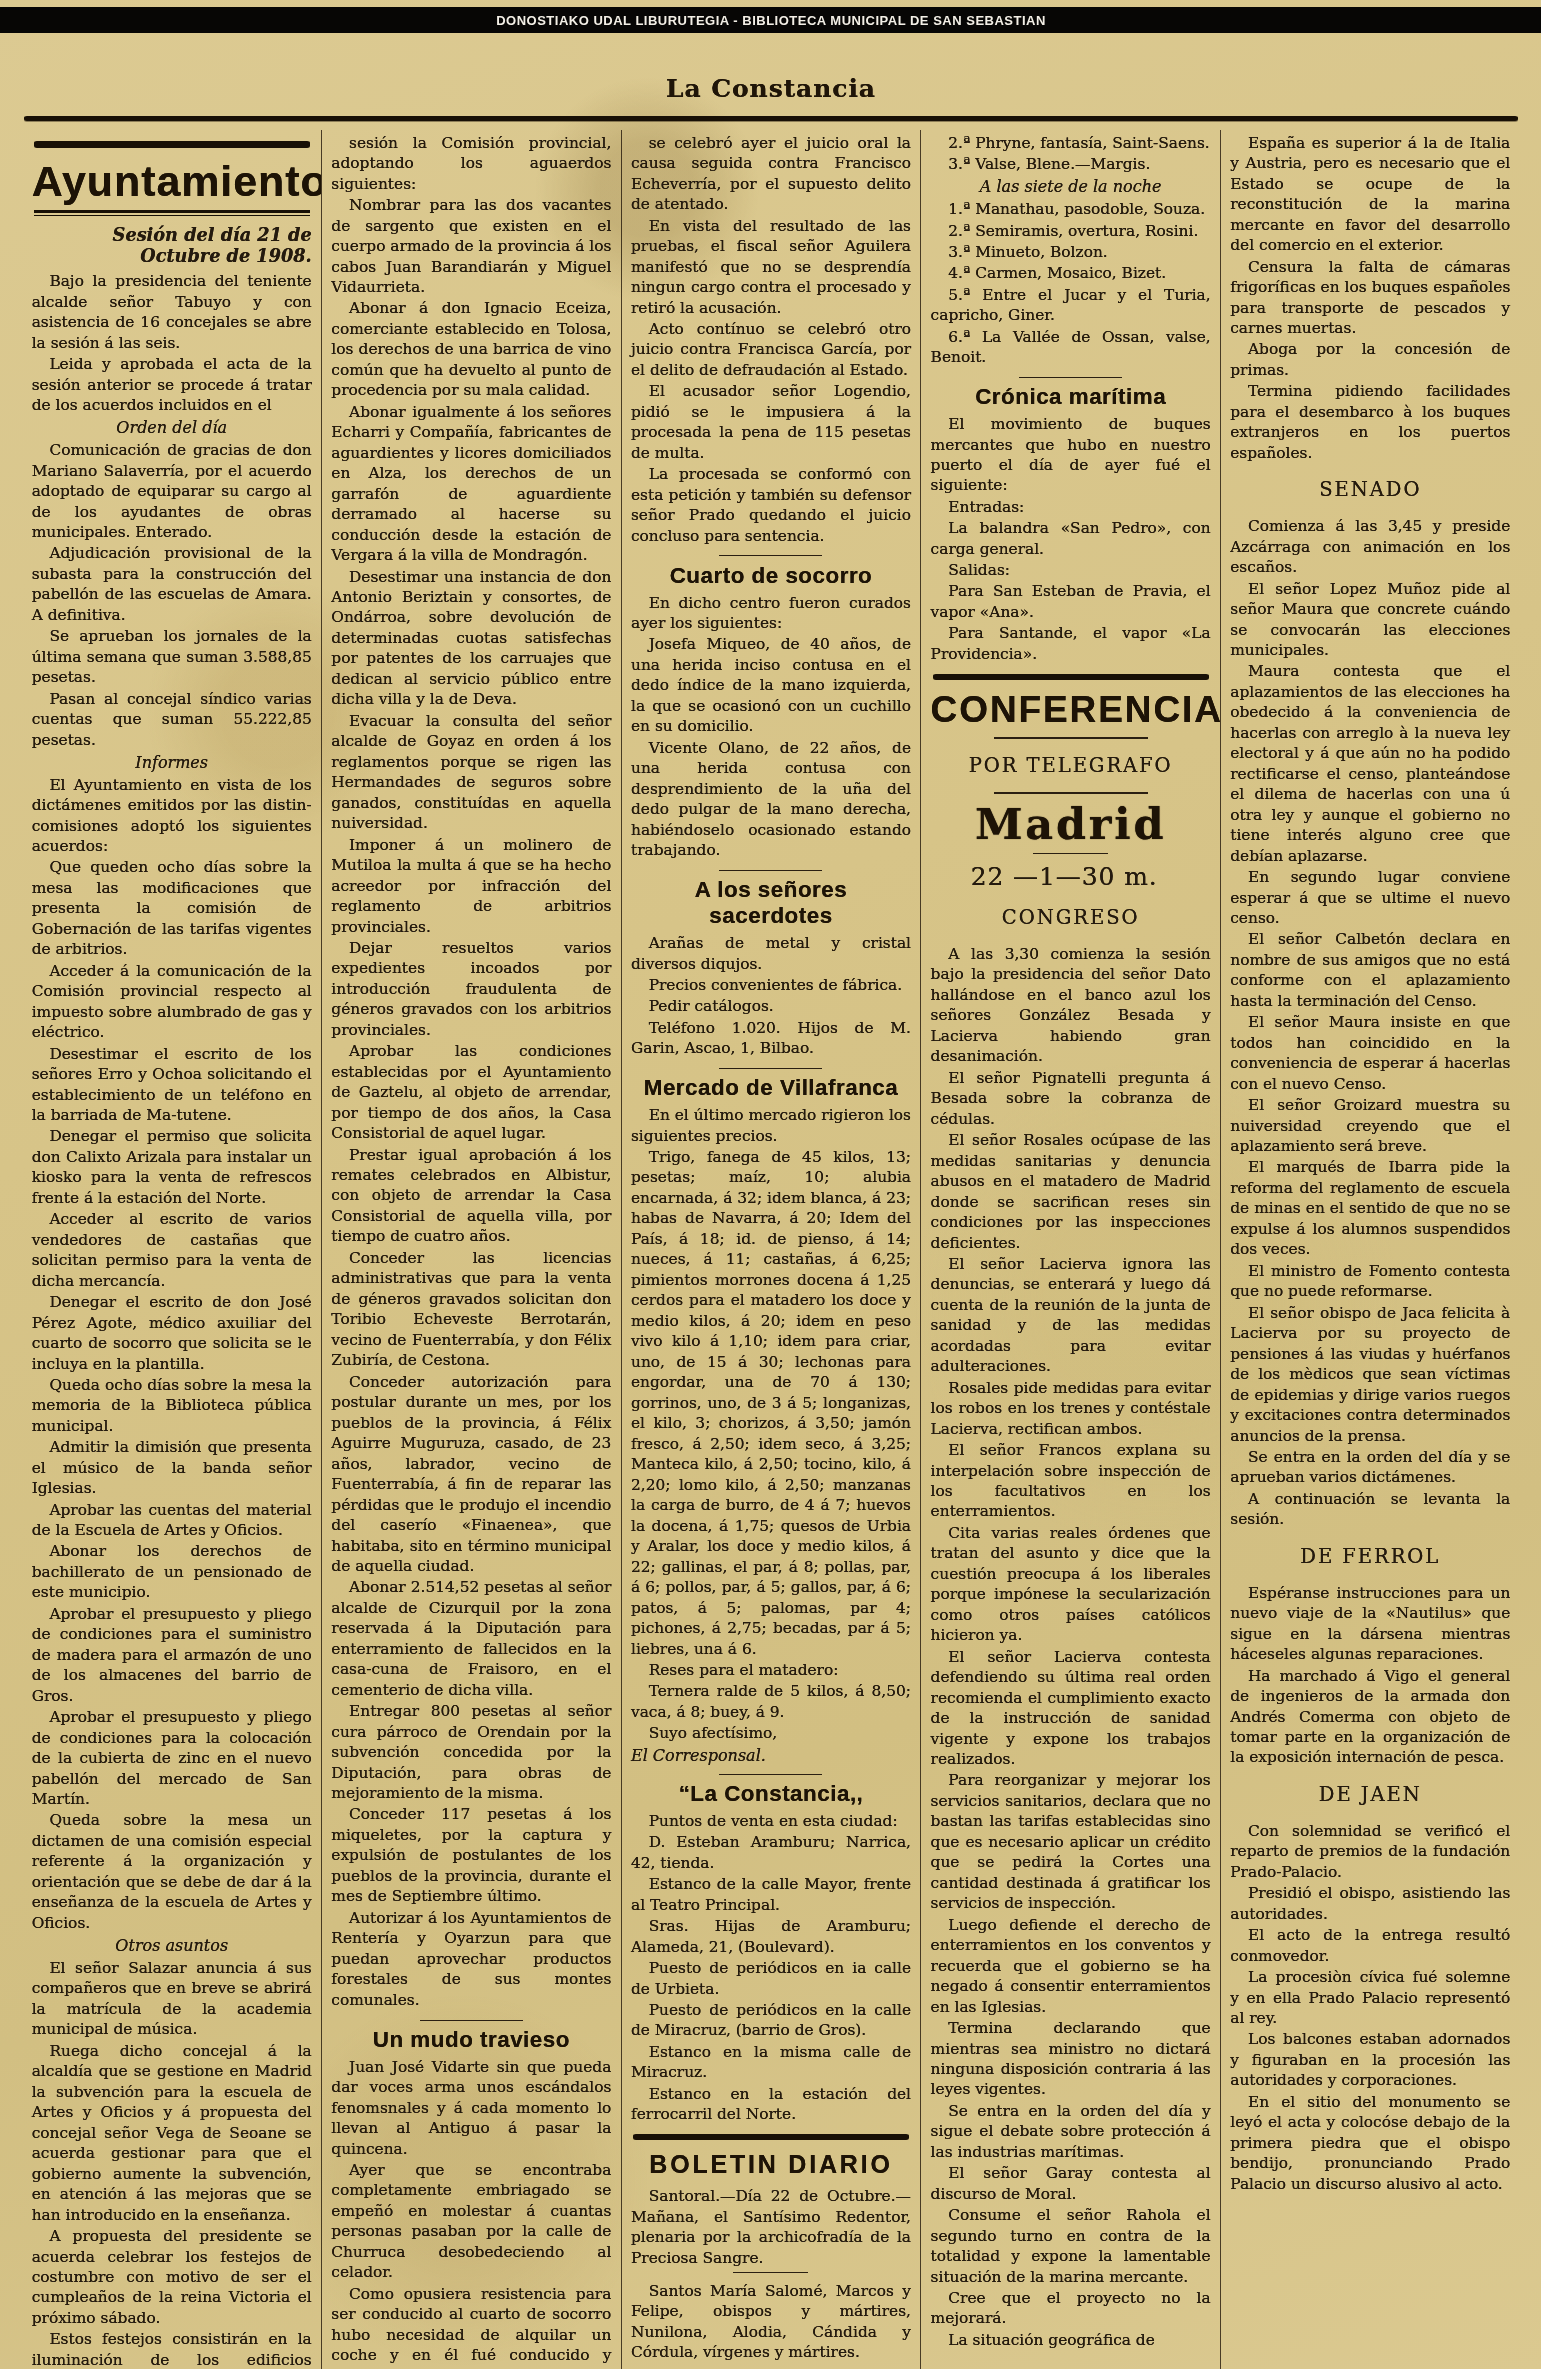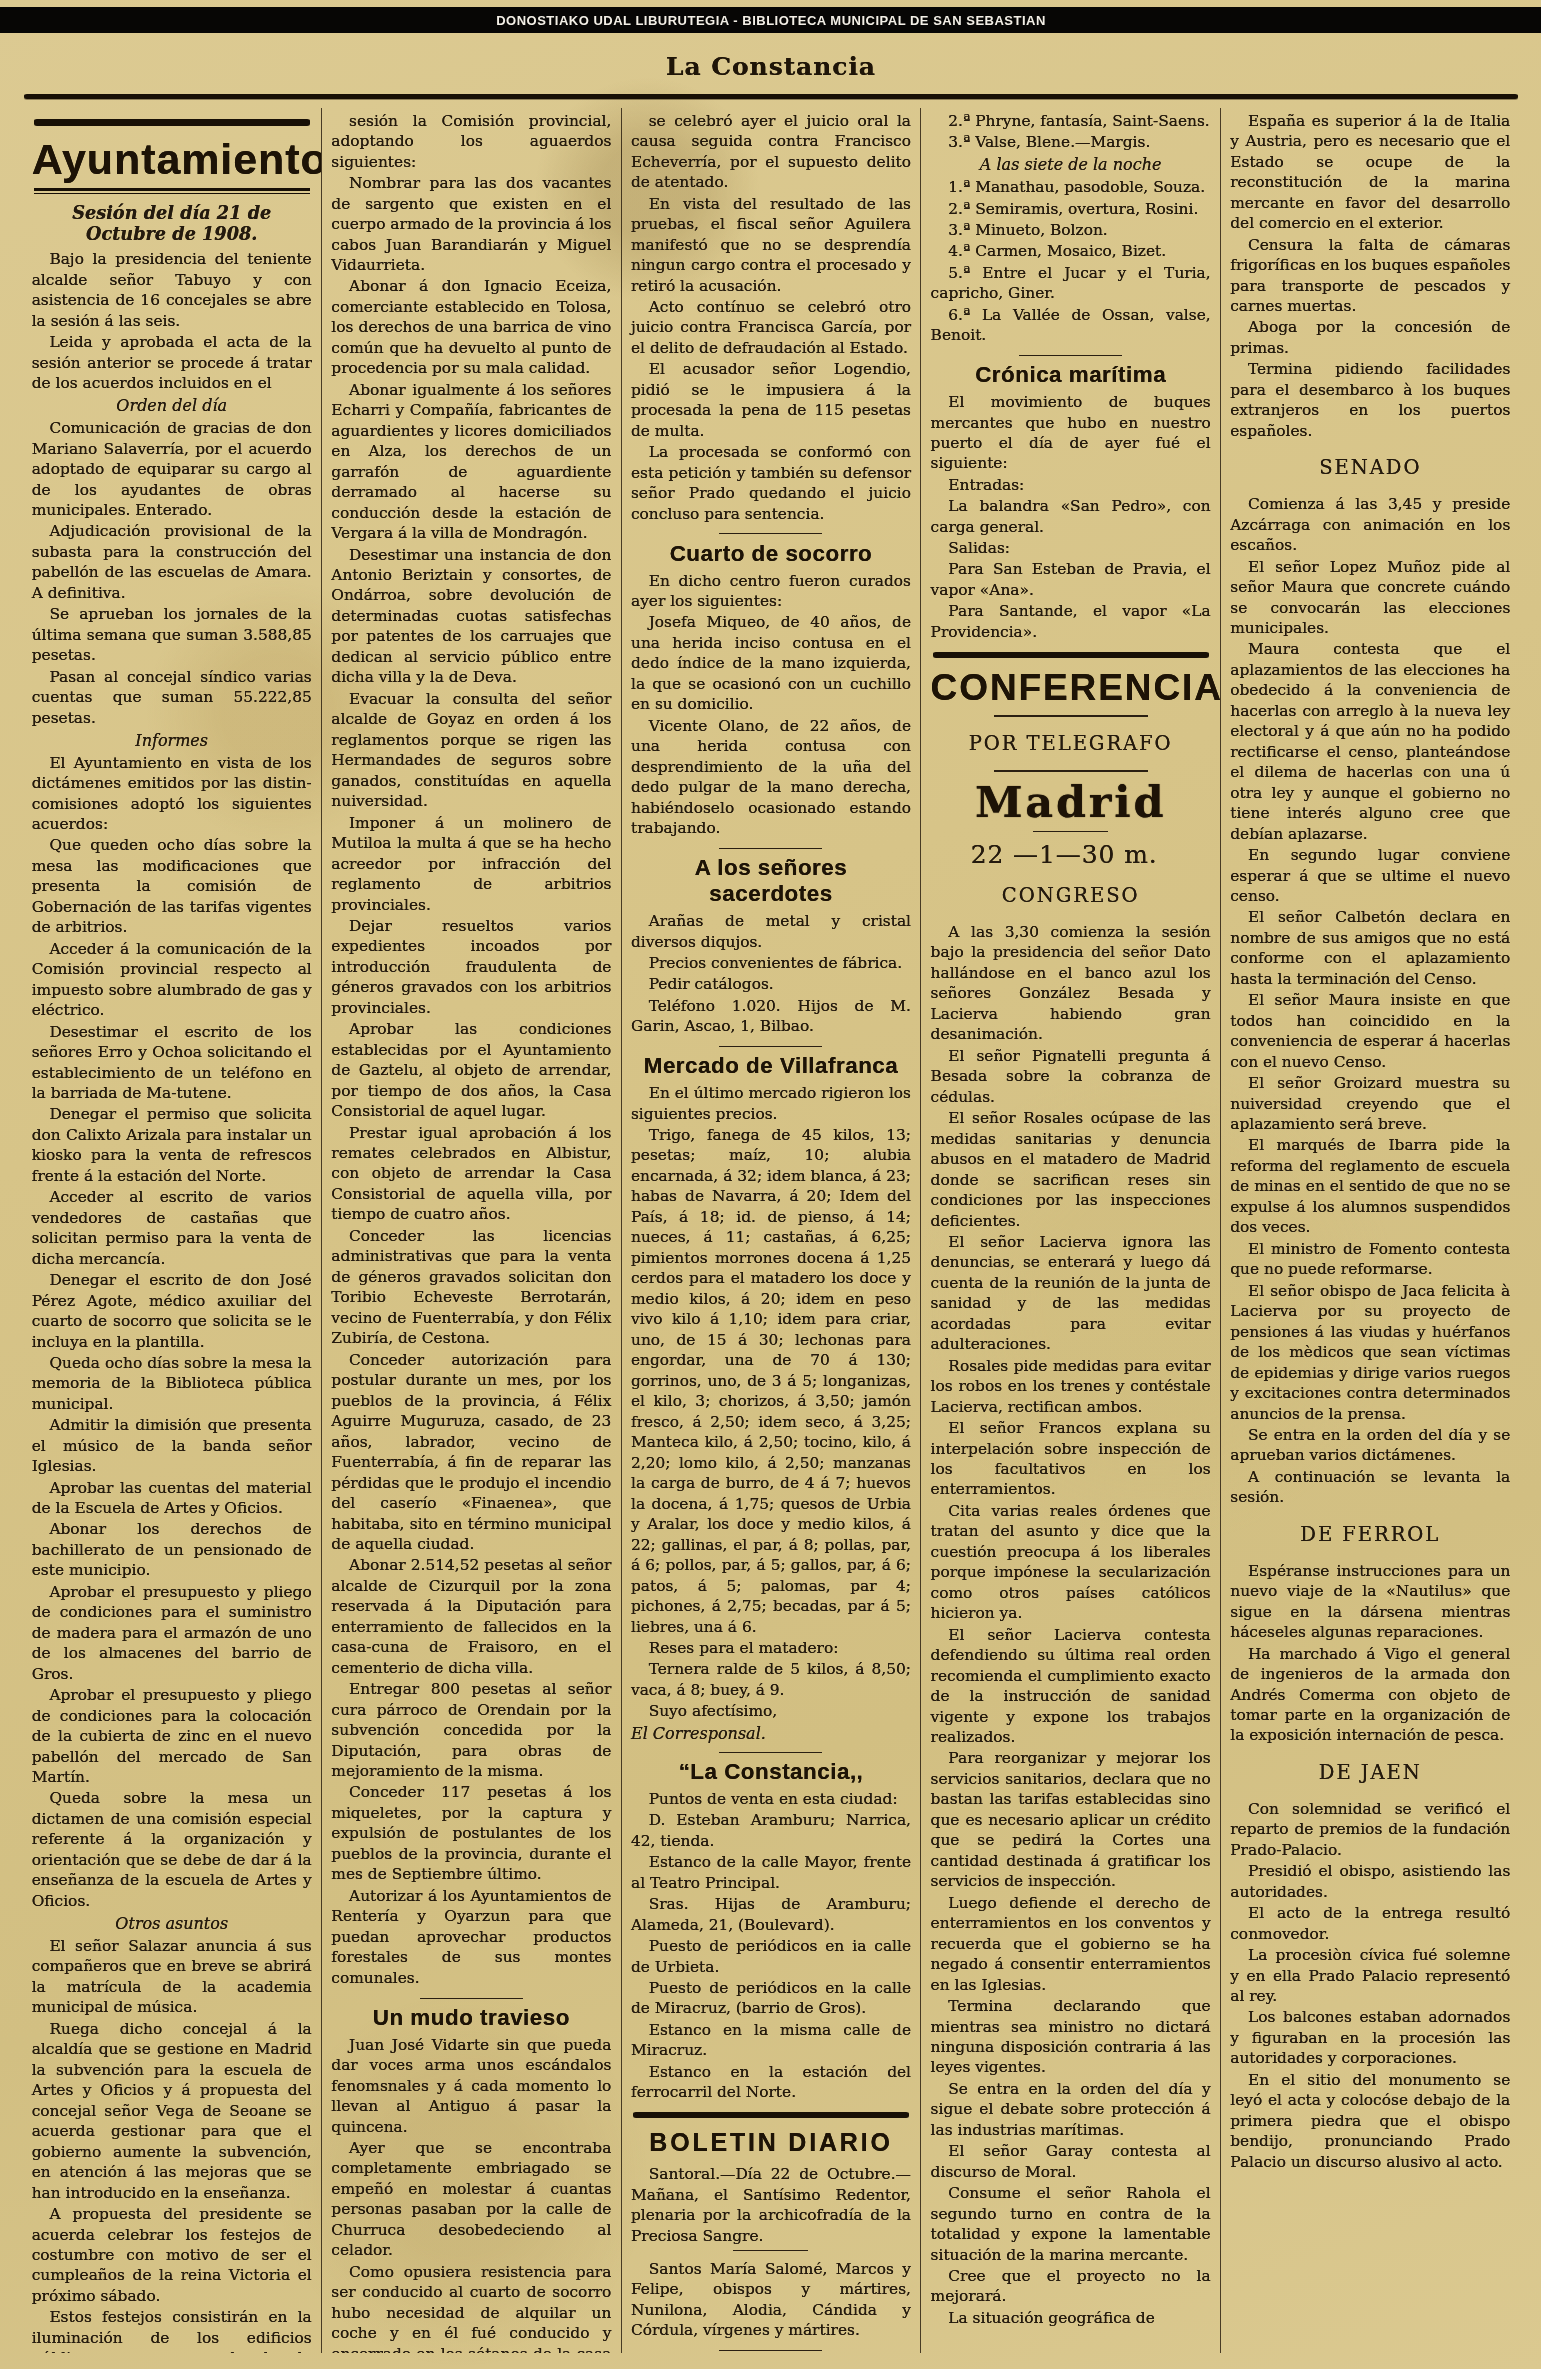--- a/index.html
+++ b/index.html
@@ -16,21 +16,21 @@
   }
   .banner{
     position:absolute;top:7px;left:0;width:100%;height:26px;background:#070605;
     display:flex;align-items:center;justify-content:center;
   }
   .banner span{
     color:#f3efe6;font-family:"Liberation Sans", sans-serif;font-size:13px;
     letter-spacing:0.5px;font-weight:bold;
   }
   .masthead{
-    margin-top:52px;text-align:center;font-weight:bold;font-size:25px;
+    margin-top:74px;text-align:center;font-weight:bold;font-size:25px;
     letter-spacing:0.9px;color:#1f1508;text-shadow:0 0 0.4px #1f1508;
   }
   .main-rule{
     height:4.7px;background:#181006;margin:13px 24px 0 24px;border-radius:2.8px/1.9px;
     box-shadow:0 0.9px 0 rgba(24,16,6,.4);
   }
   .columns{
     display:flex;align-items:stretch;margin:9.3px 22.4px 0 22.4px;height:2245px;overflow:hidden;
   }
   .col{
@@ -38,21 +38,21 @@
   }
   .col + .col{border-left:1.9px solid rgba(35,24,10,.8);}
   .blk{text-shadow:0 0 0.3px currentColor;}
   .para{
     font-size:15.4px;line-height:1.33;text-align:justify;text-indent:17.7px;
     margin:0.9px 0;
   }
   .italic-center{font-size:16px;font-style:italic;text-align:center;margin:2.8px 0;}
   .italic-right{font-size:16px;font-style:italic;text-align:left;margin:1.9px 22.4px 1.9px 0;}
   .subhead-italic{
-    font-size:17.7px;font-style:italic;font-weight:bold;text-align:center;margin:3.7px 0 5.6px 0;
+    font-size:17.7px;font-style:italic;font-weight:bold;text-align:right;margin:3.7px 0 5.6px 0;
   }
   .headline{
     font-family:"Liberation Sans", sans-serif;font-weight:bold;font-size:43px;
     text-align:center;letter-spacing:0.9px;margin:1.9px 0 3.7px 0;color:#1d1306;
   }
   .headline2{
     font-family:"Liberation Sans", sans-serif;font-weight:bold;font-size:37px;
     text-align:center;letter-spacing:1.9px;margin:5.6px 0 1.9px 0;color:#1d1306;
   }
   .boletin{

